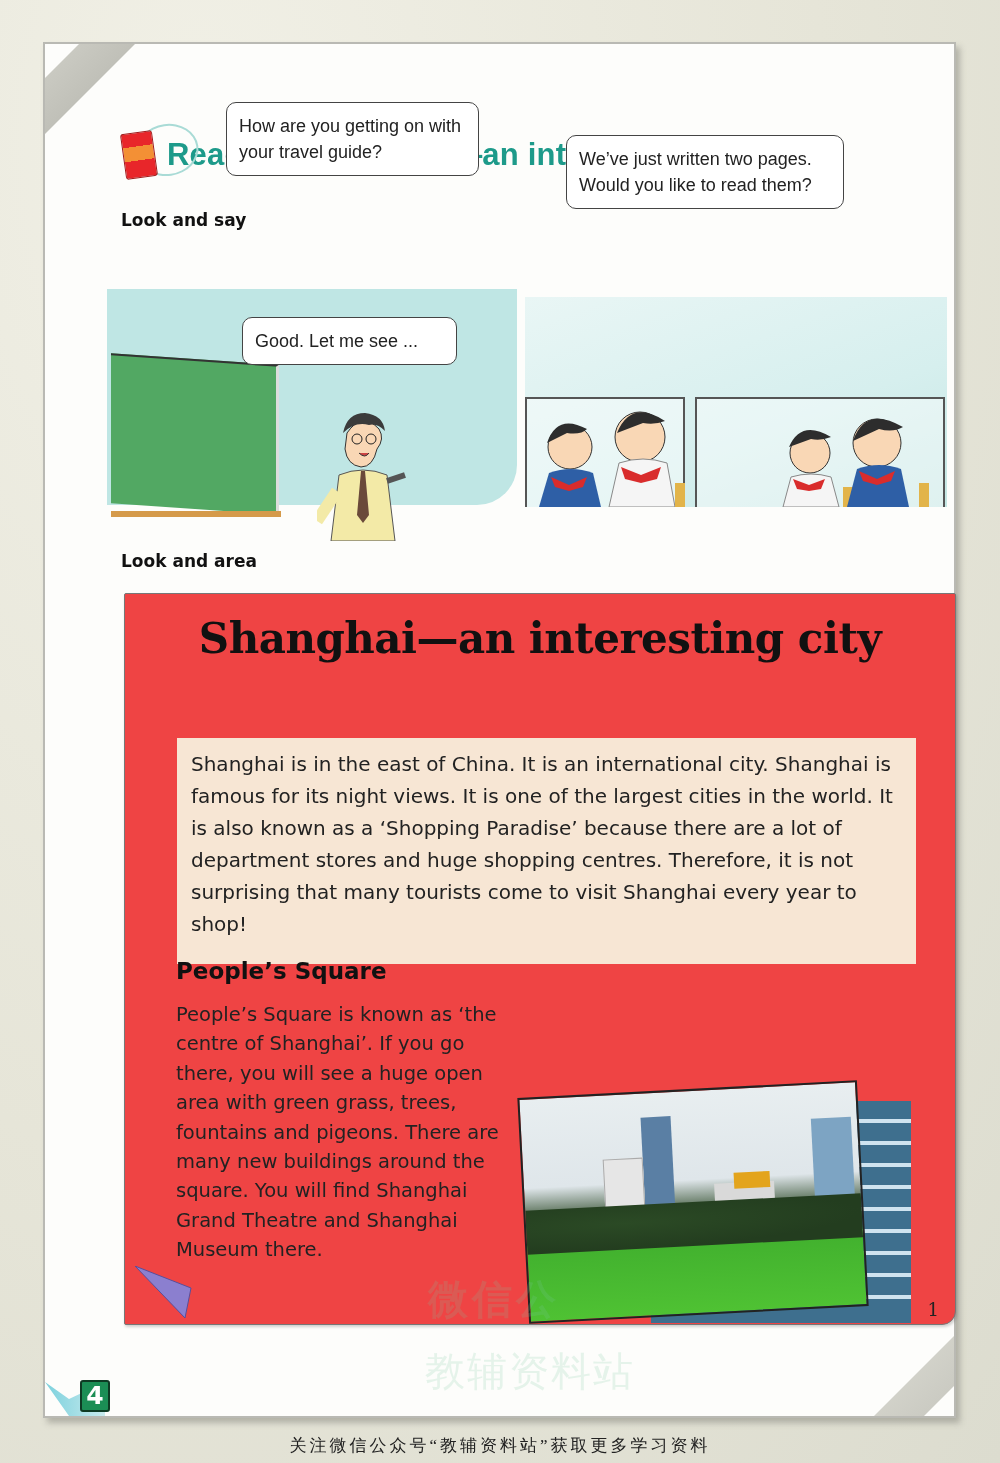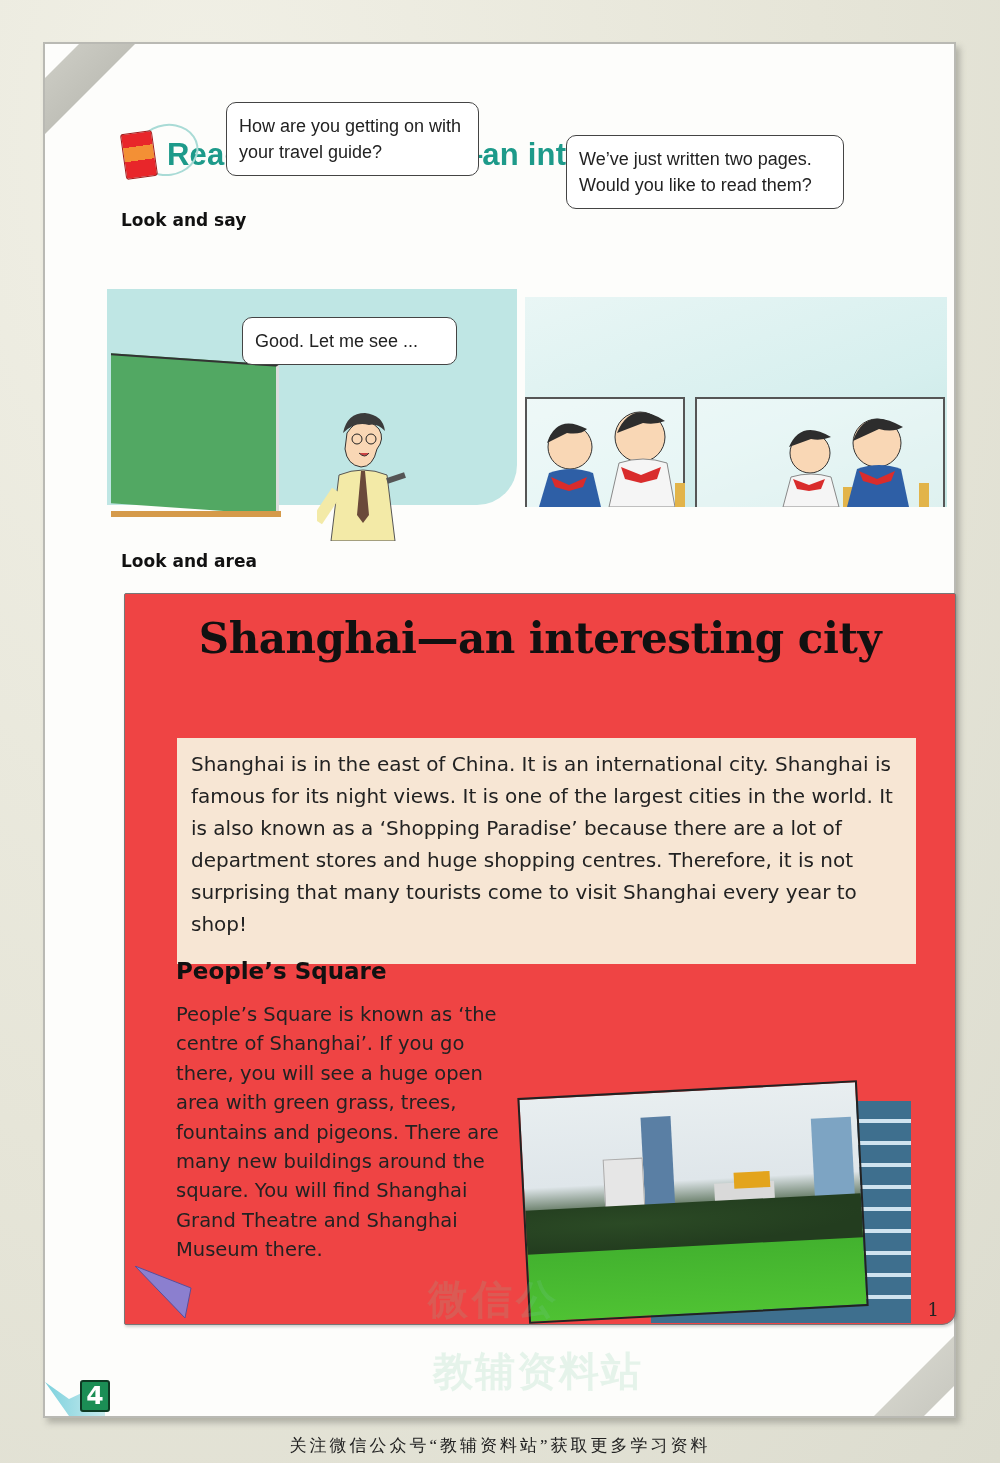--- a/index.html
+++ b/index.html
@@ -149,21 +149,21 @@
       position: absolute; right: 16px; bottom: 4px;
       font-family: "DejaVu Serif", serif; font-size: 18px; color: #222;
     }
 
     .watermark-1 {
       position: absolute; left: 383px; top: 1228px;
       font-size: 40px; font-weight: bold; color: rgba(120,200,160,0.18); letter-spacing: 4px; text-align: center;
     }
     .watermark-2 {
       position: absolute; left: 380px; top: 1300px;
-      font-size: 40px; font-weight: bold; color: rgba(120,200,160,0.18); letter-spacing: 2px; margin-left: 8px;
+      font-size: 40px; font-weight: normal; color: rgba(120,200,160,0.18); letter-spacing: 2px;
     }
     .page-badge-bg {
       position: absolute; left: 0; bottom: 0; width: 60px; height: 34px;
       background: linear-gradient(to right, #5cc6d6, #bce6ea);
       clip-path: polygon(0 0, 40% 100%, 100% 100%, 100% 0, 40% 50%);
       opacity: 0.8;
     }
     .page-badge {
       position: absolute; left: 35px; bottom: 4px; width: 30px; height: 32px;
       background: #1b8e55; border: 2px solid #0e3b24; border-radius: 3px;

